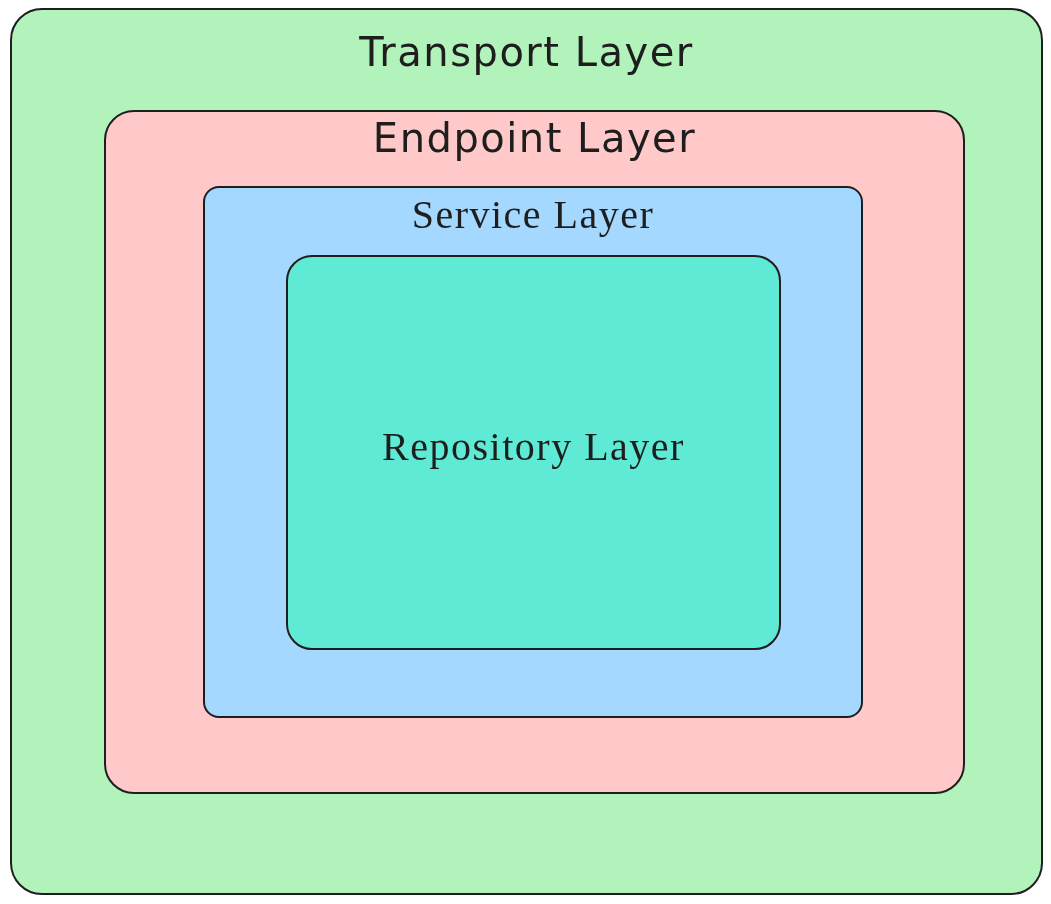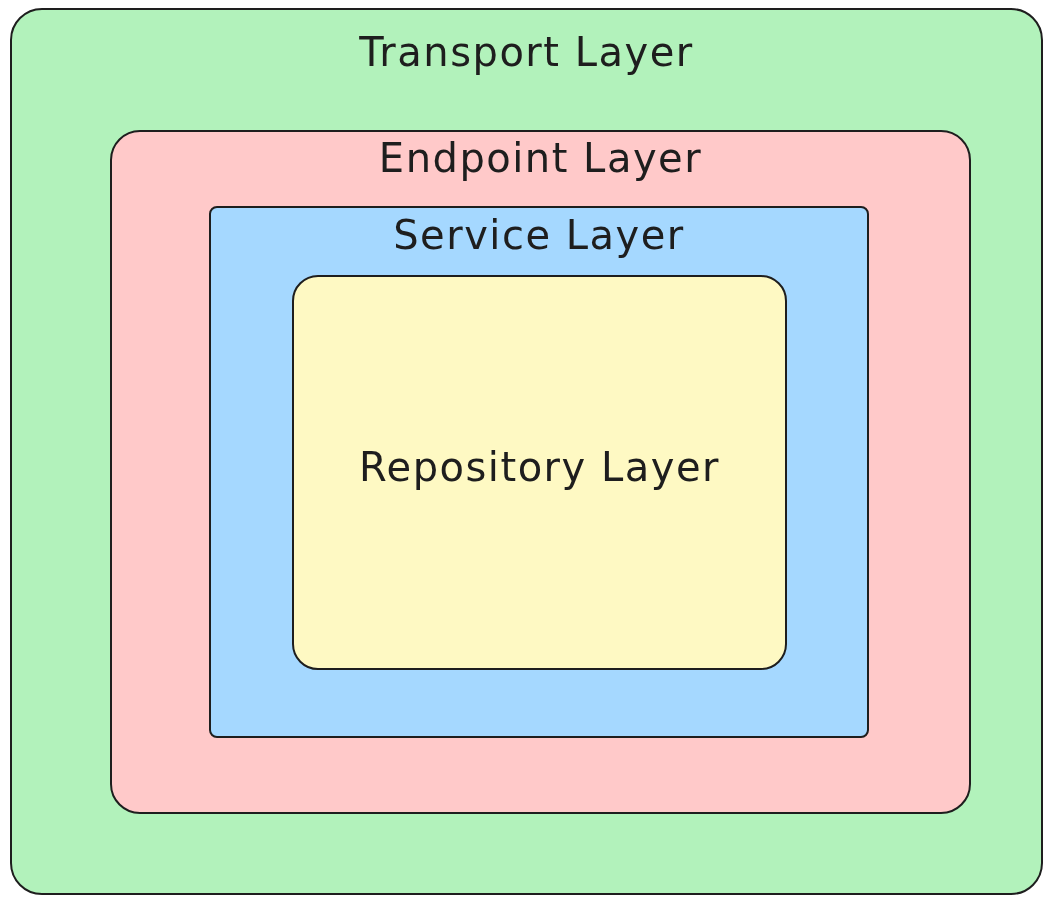--- a/index.html
+++ b/index.html
@@ -42,36 +42,36 @@
     left: 10px;
     top: 8px;
     width: 1033px;
     height: 887px;
     border-radius: 32px;
   }
   #layer-transport > .layer-label { top: 18px; }
 
   
   #layer-endpoint {
-    left: 98px;
+    left: 92px;
     top: 100px;
     width: 861px;
     height: 684px;
     border-radius: 30px;
-    margin-top: 20px;
   }
   #layer-endpoint > .layer-label { top: 2px; }
 
   
   #layer-service {
     left: 97px;
     top: 74px;
     width: 660px;
     height: 532px;
-    border-radius: 8px;
+    border-radius: 16px;
+    font-family: Liberation Serif, serif;
   }
   #layer-service > .layer-label { top: 3px; }
 
   
   #layer-repository {
     left: 81px;
     top: 67px;
     width: 495px;
     height: 395px;
     border-radius: 26px;
@@ -91,20 +91,20 @@
 
   <div class="layer" id="layer-transport" style="background-color: rgb(178, 242, 187); border-color: rgb(30, 30, 30); padding-left: 29px;">
     <div class="layer-label" style="color: rgb(30, 30, 30);">Transport Layer</div>
 
     <div class="layer" id="layer-endpoint" style="background-color: rgb(255, 201, 201); border-color: rgb(30, 30, 30);">
       <div class="layer-label" style="color: rgb(30, 30, 30);">Endpoint Layer</div>
 
       <div class="layer" id="layer-service" style="background-color: rgb(165, 216, 255); border-color: rgb(30, 30, 30);">
         <div class="layer-label" style="color: rgb(30, 30, 30);">Service Layer</div>
 
-        <div class="layer" id="layer-repository" style="background-color: #fef9c3; border-color: rgb(30, 30, 30);">
+        <div class="layer" id="layer-repository" style="background-color: #5eead4; border-color: rgb(30, 30, 30);">
           <div class="layer-label" style="color: rgb(30, 30, 30);">Repository Layer</div>
         </div>
 
       </div>
     </div>
   </div>
 </div>
 
 </body></html>

